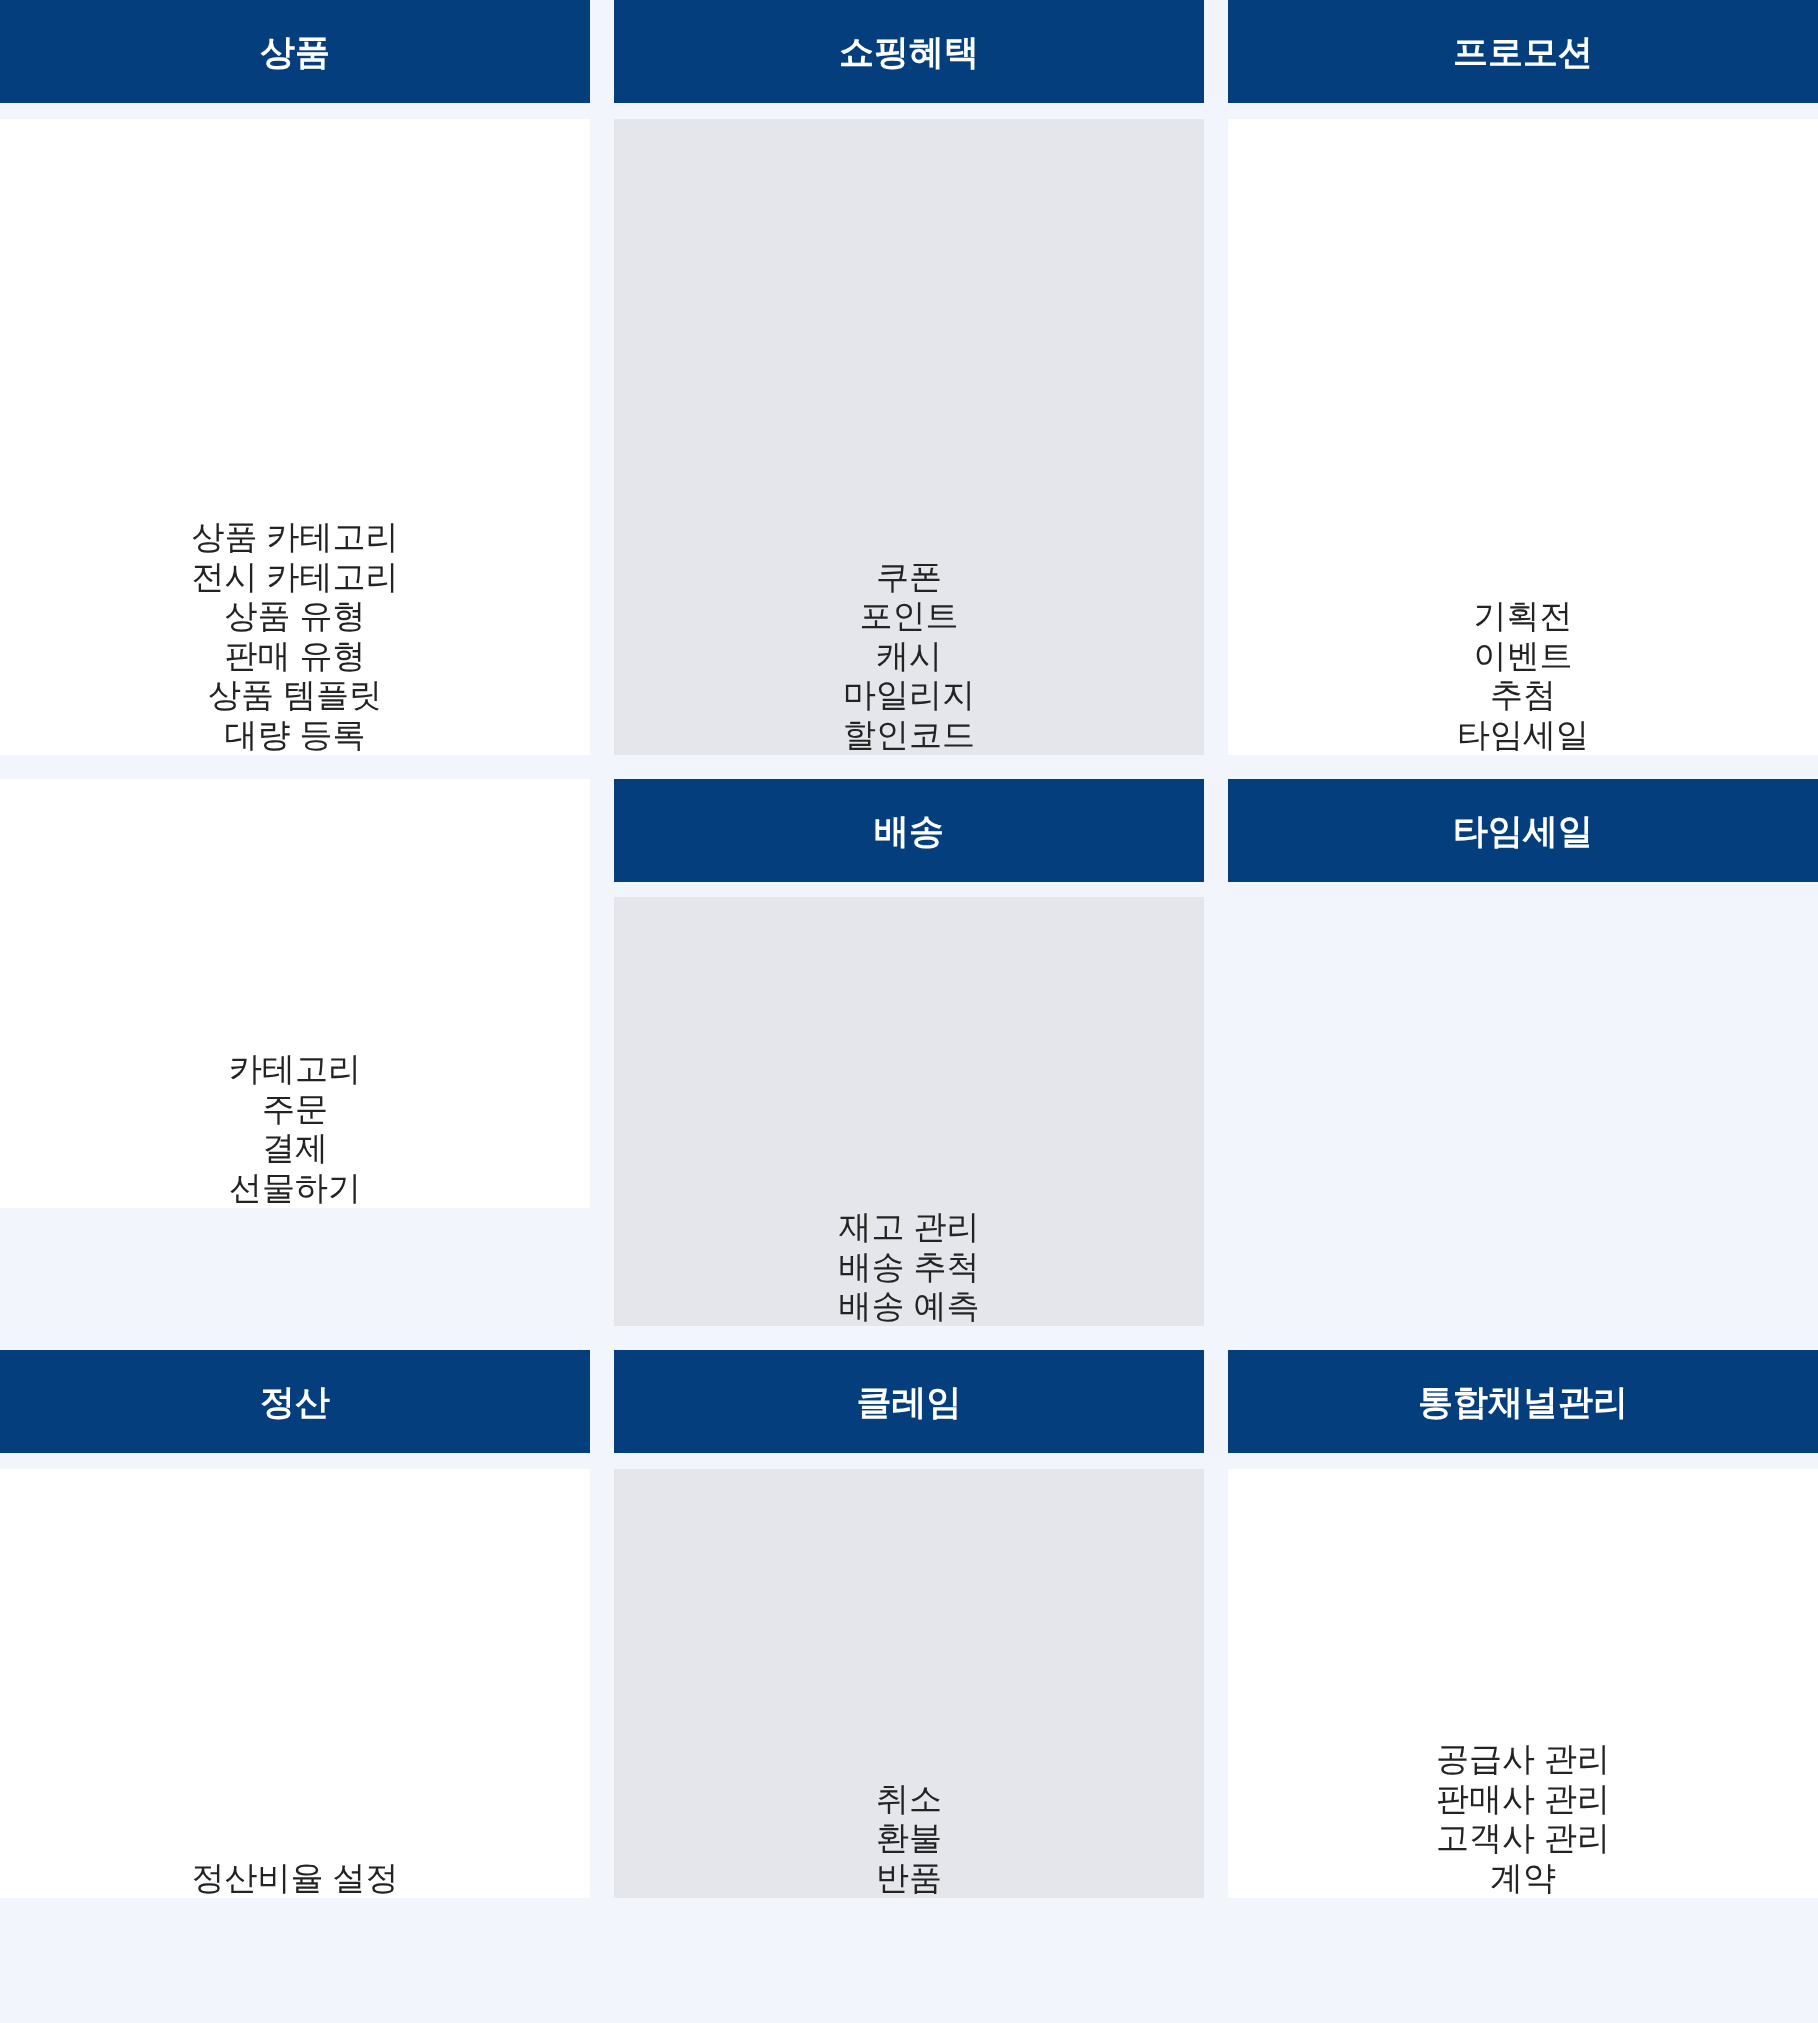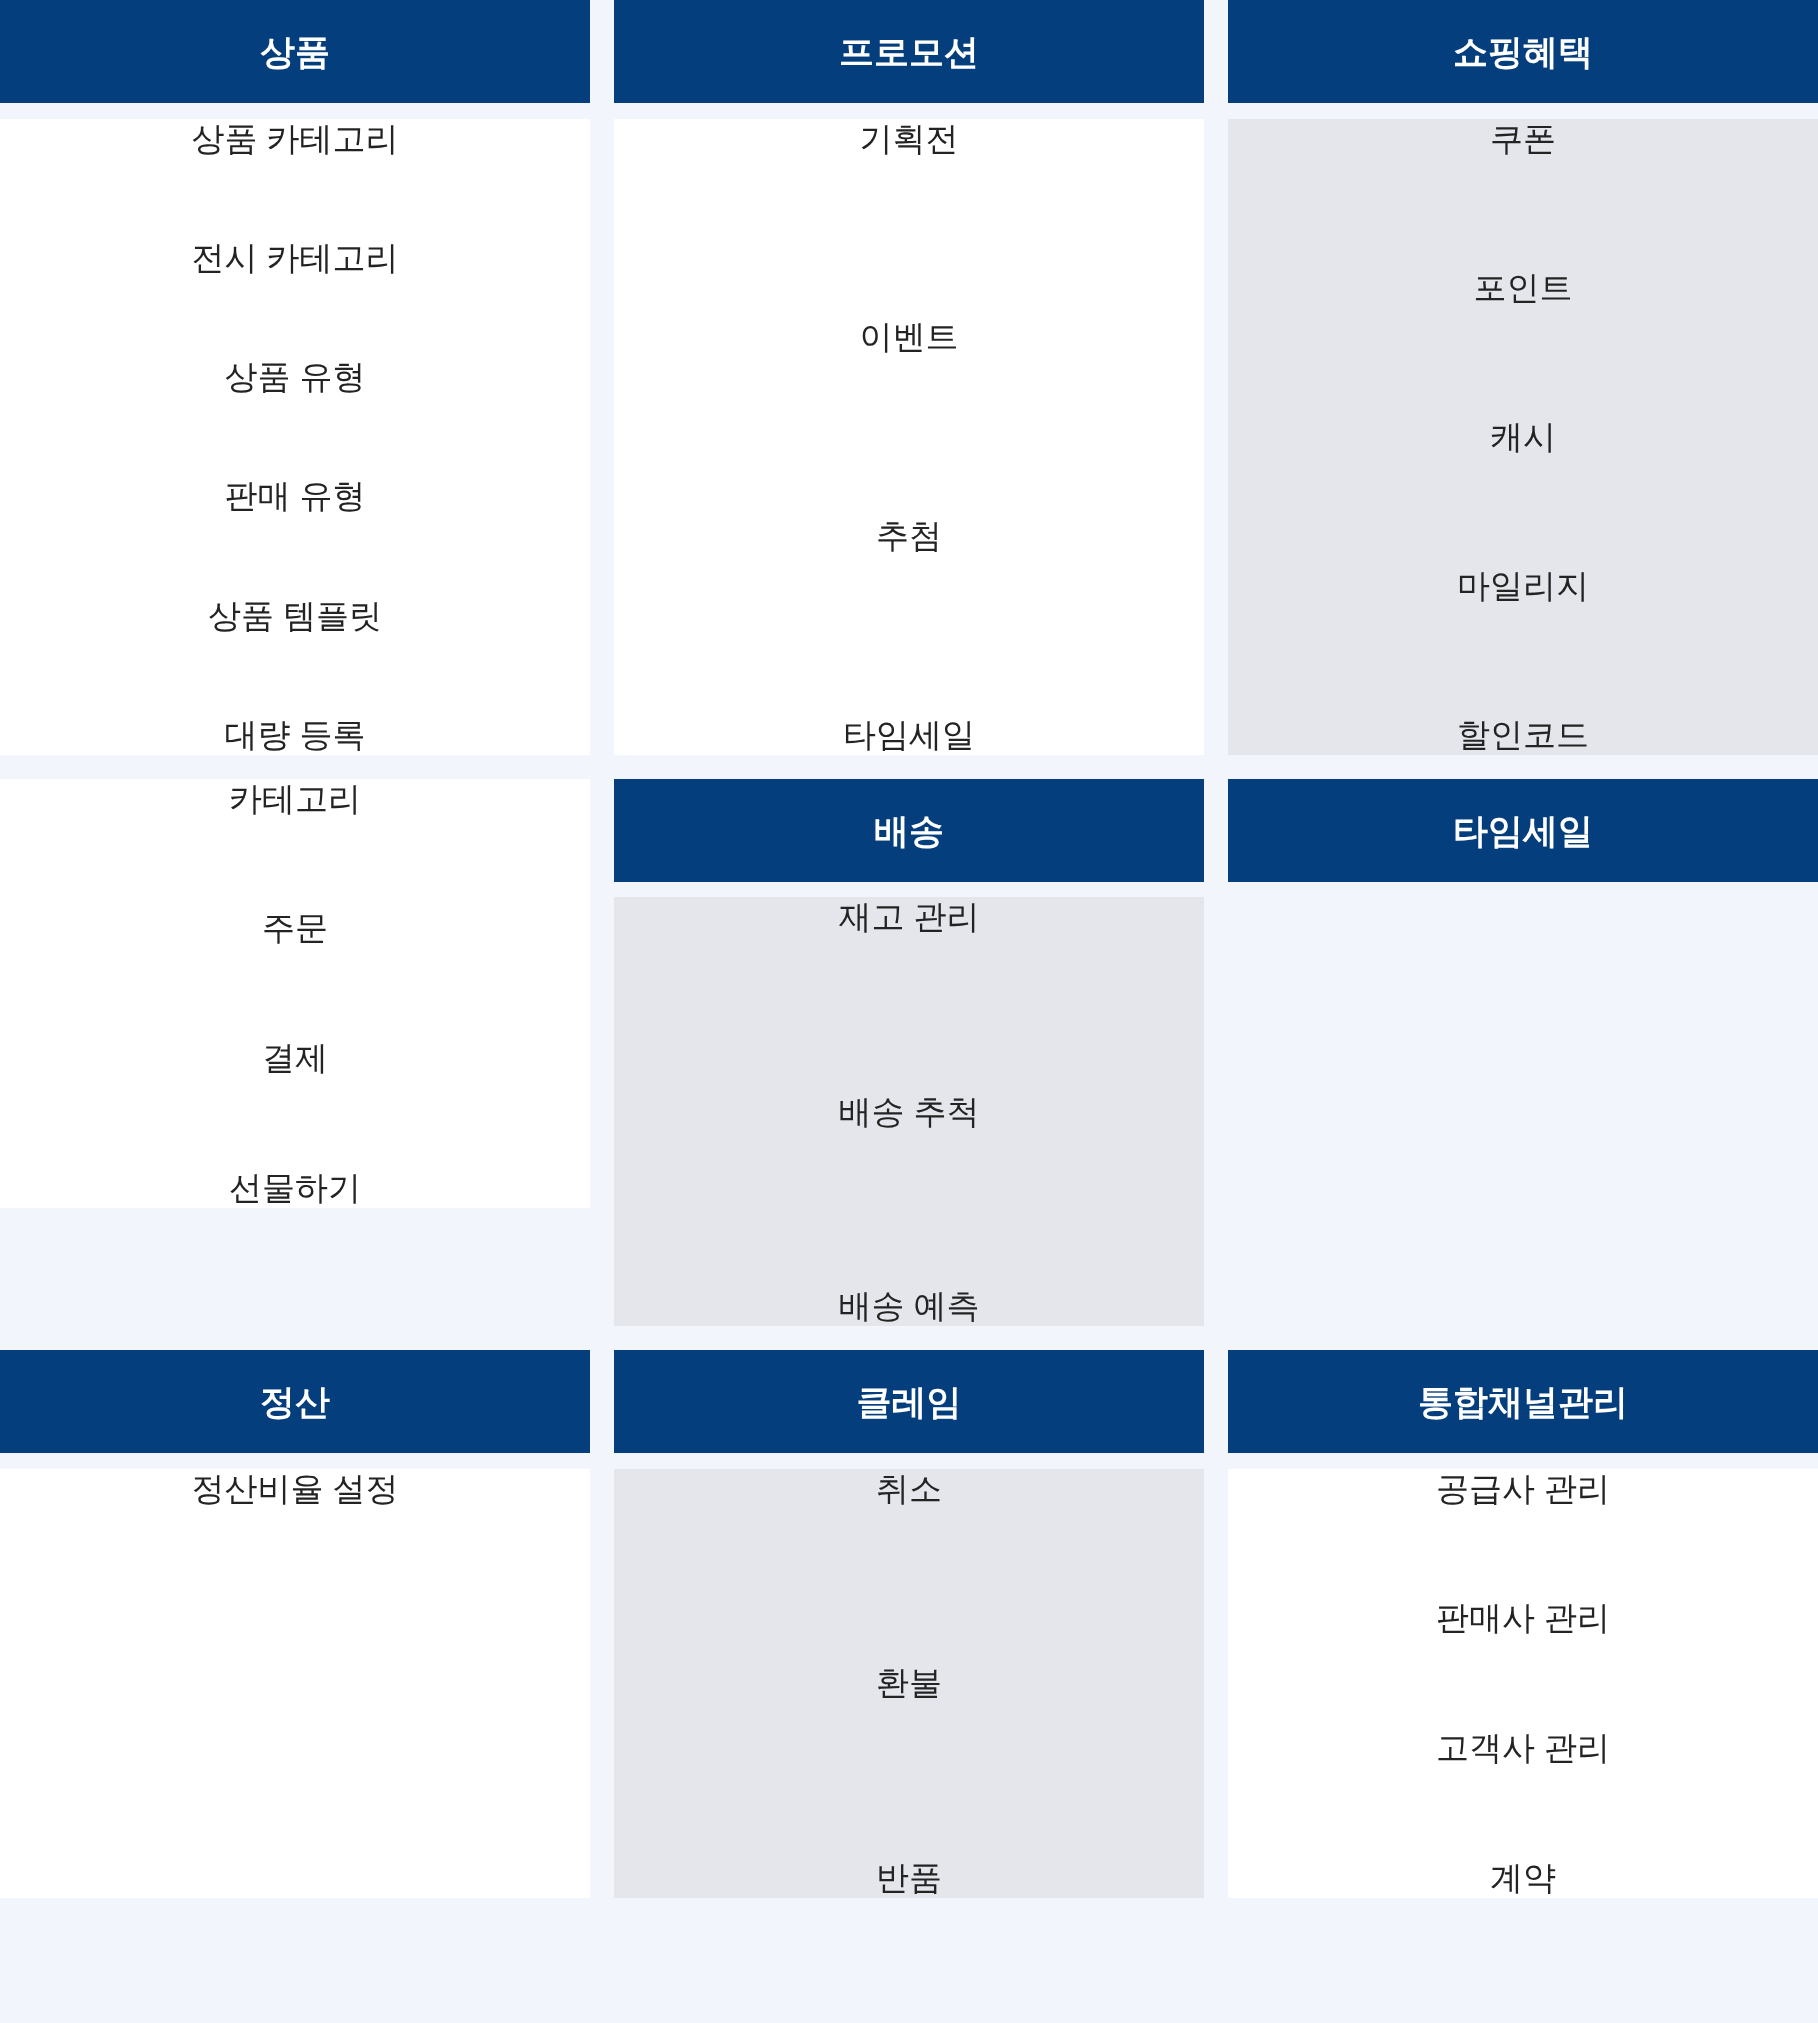--- a/index.html
+++ b/index.html
@@ -42,21 +42,21 @@
   .card-title {
     margin: 0;
     color: var(--header-text);
     font-size: 35px;
     font-weight: 700;
     line-height: 1;
   }
   .card-body {
     display: flex;
     flex-direction: column;
-    justify-content: space-between;
+    justify-content: flex-end;
     align-items: center;
   }
   .row1 .card-body { height: 636px; }
   .row2 .card-body { height: 429px; }
   .row3 .card-body { height: 429px; }
   .card-body.white { background: var(--body-white); }
   .card-body.gray  { background: var(--body-gray); }
   .menu-item {
     font-size: 33px;
     font-weight: 500;
@@ -80,40 +80,40 @@
       <div class="menu-item">전시 카테고리</div>
       <div class="menu-item">상품 유형</div>
       <div class="menu-item">판매 유형</div>
       <div class="menu-item">상품 템플릿</div>
       <div class="menu-item">대량 등록</div>
     </div>
   </section>
 
   <section class="card row1">
     <header class="card-header">
-      <h2 class="card-title">프로모션</h2>
-    </header>
-    <div class="card-body white">
-      <div class="menu-item">기획전</div>
-      <div class="menu-item">이벤트</div>
-      <div class="menu-item">추첨</div>
-      <div class="menu-item">타임세일</div>
-    </div>
-  </section>
-
-  <section class="card row1">
-    <header class="card-header">
       <h2 class="card-title">쇼핑혜택</h2>
     </header>
     <div class="card-body gray">
       <div class="menu-item">쿠폰</div>
       <div class="menu-item">포인트</div>
       <div class="menu-item">캐시</div>
       <div class="menu-item">마일리지</div>
       <div class="menu-item">할인코드</div>
+    </div>
+  </section>
+
+  <section class="card row1">
+    <header class="card-header">
+      <h2 class="card-title">프로모션</h2>
+    </header>
+    <div class="card-body white">
+      <div class="menu-item">기획전</div>
+      <div class="menu-item">이벤트</div>
+      <div class="menu-item">추첨</div>
+      <div class="menu-item">타임세일</div>
     </div>
   </section>
 
   <section class="card row2">
     <div class="card-body white">
       <div class="menu-item">카테고리</div>
       <div class="menu-item">주문</div>
       <div class="menu-item">결제</div>
       <div class="menu-item">선물하기</div>
     </div>

